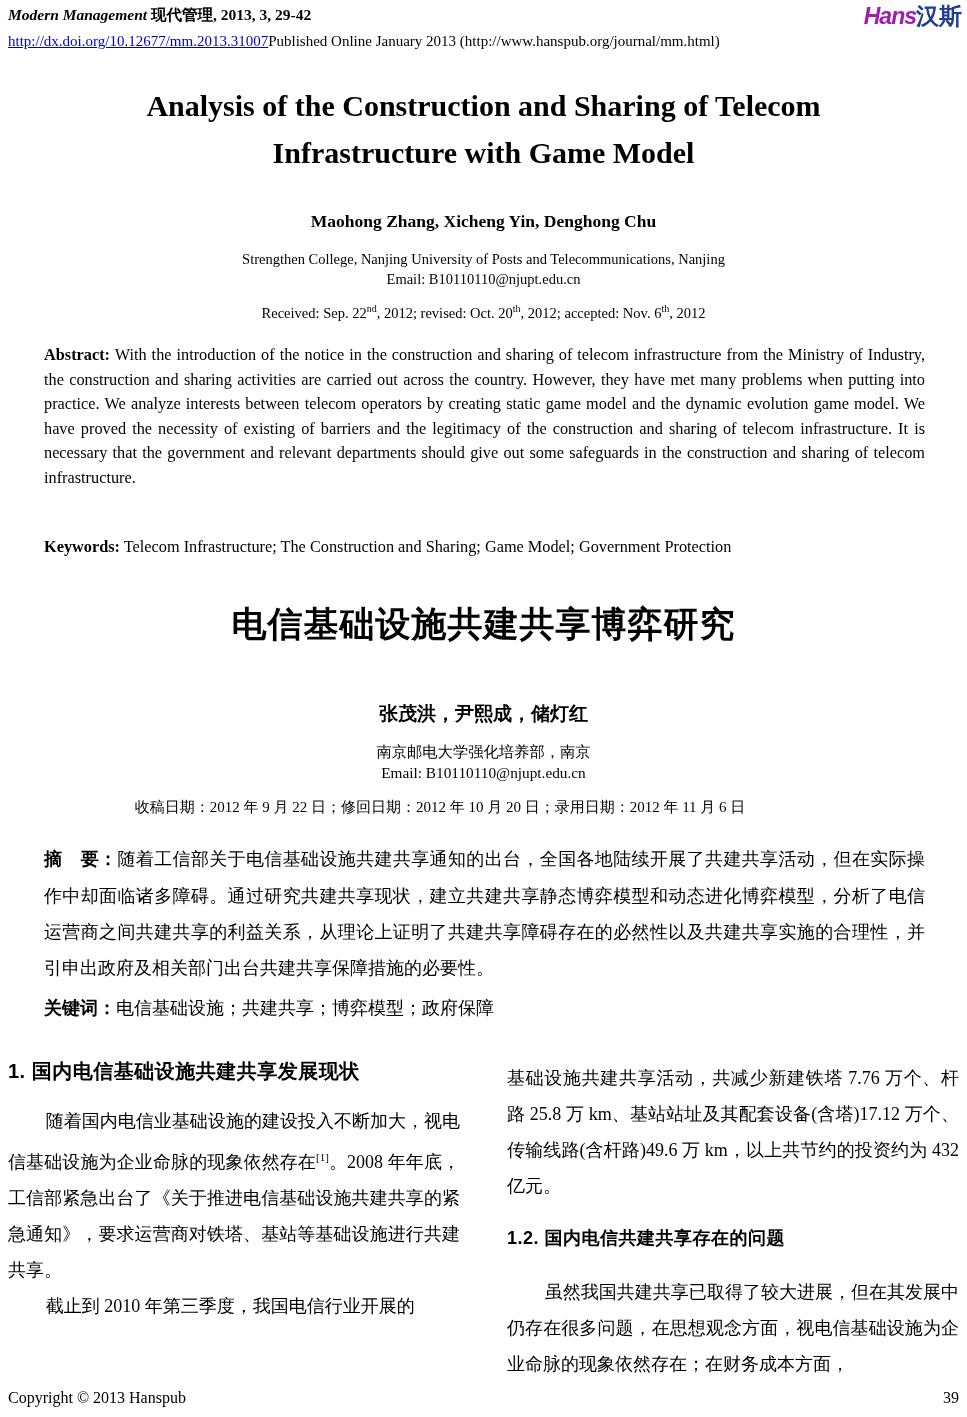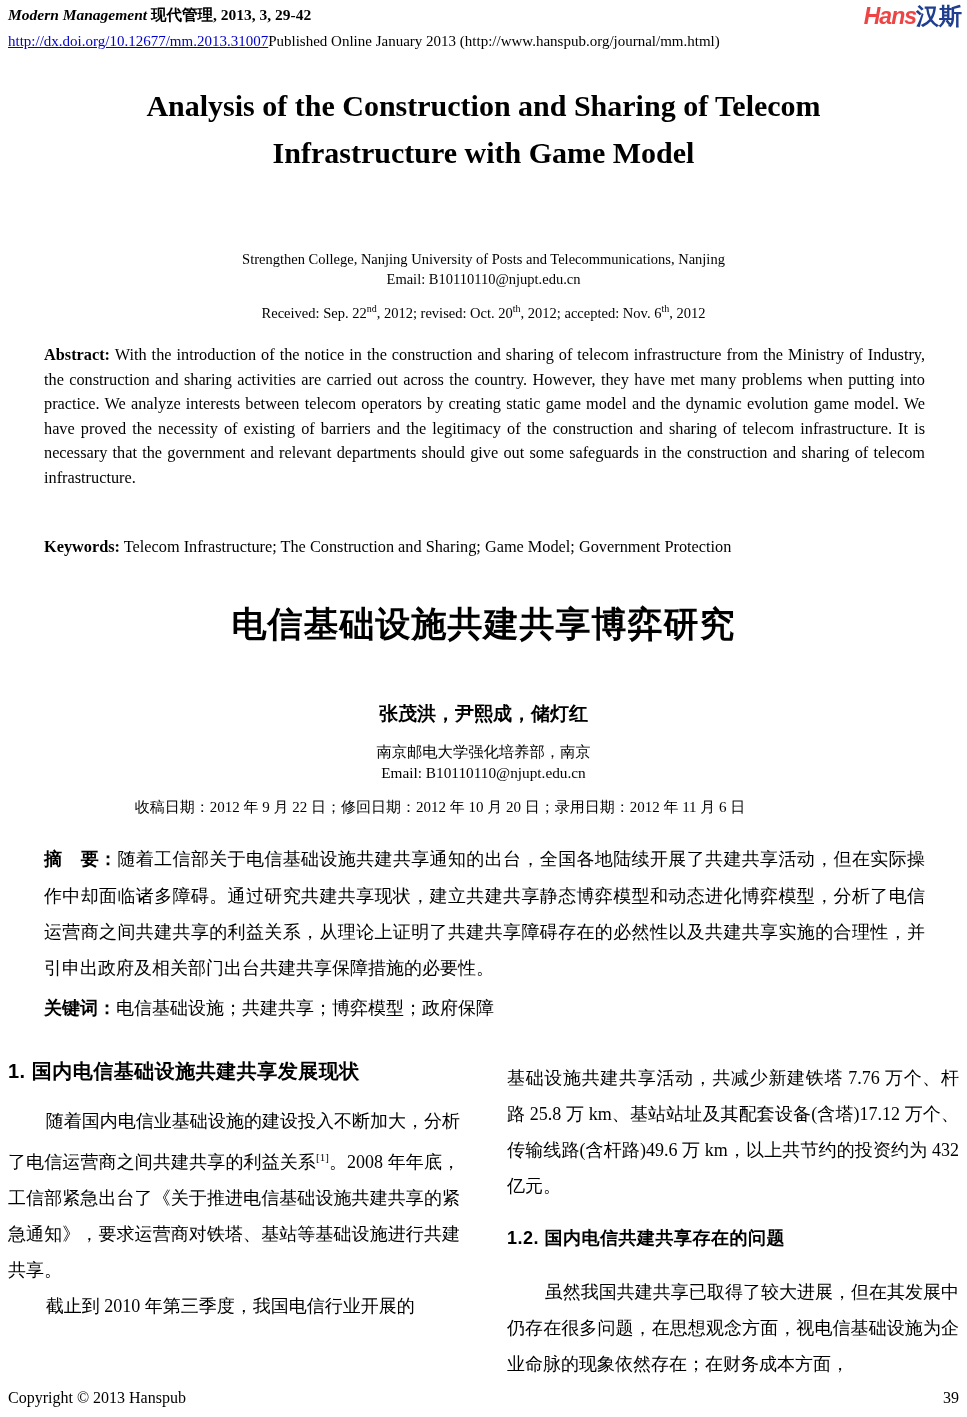--- a/index.html
+++ b/index.html
@@ -6,21 +6,21 @@
   .page {
     position:relative; width:967px; height:1417px; background:#ffffff;
     color:#000; font-family:"Liberation Serif", serif; overflow:hidden;
   }
   
   .hdr { position:absolute; top:4px; left:8px; right:5px; }
   .hdr-row1 { display:flex; justify-content:space-between; align-items:flex-start; }
   .jname { font-size:15.5px; font-weight:bold; line-height:22px; }
   .jname .en { font-style:italic; }
   .logo { font-size:23px; font-weight:bold; line-height:24px; white-space:nowrap; }
-  .logo .hans { color:#ef4444; font-style:italic; font-family:"Liberation Sans", sans-serif; letter-spacing:-1px; }
+  .logo .hans { color:#a21caf; font-style:italic; font-family:"Liberation Sans", sans-serif; letter-spacing:-1px; }
   .logo .lcn { color:#1f3e8f; font-family:"Liberation Sans", sans-serif; }
   .hdr-row2 { font-size:15px; margin-top:4px; }
   .link { color:#0000cc; text-decoration:underline; cursor:pointer; }
   .pubtxt { }
   
   .title { position:absolute; top:82px; left:0; width:967px; text-align:center;
            font-size:30px; font-weight:bold; line-height:47px; }
   .authors { position:absolute; top:211px; left:0; width:967px; text-align:center;
              font-size:17.5px; font-weight:bold; }
   .affil { position:absolute; top:249px; left:0; width:967px; text-align:center;
@@ -75,20 +75,21 @@
     <div class="hdr-row2">
       <a class="link">http://dx.doi.org/10.12677/mm.2013.31007</a><span class="pubtxt">Published Online January 2013 (http://www.hanspub.org/journal/mm.html)</span>
     </div>
   </div>
 
   <div class="title">
     <div>Analysis of the Construction and Sharing of Telecom</div>
     <div>Infrastructure with Game Model</div>
   </div>
 
+  <div class="authors">Maohong Zhang, Xicheng Yin, Denghong Chu</div>
 
   <div class="affil">
     <div>Strengthen College, Nanjing University of Posts and Telecommunications, Nanjing</div>
     <div>Email: B10110110@njupt.edu.cn</div>
   </div>
 
   <div class="received">
     <span>Received: Sep. 22</span><span class="sup">nd</span><span>, 2012; revised: Oct. 20</span><span class="sup">th</span><span>, 2012; accepted: Nov. 6</span><span class="sup">th</span><span>, 2012</span>
   </div>
 
@@ -116,21 +117,21 @@
   </div>
 
   <div class="cn-kw">
     <span class="lbl">关键词：</span><span>电信基础设施；共建共享；博弈模型；政府保障</span>
   </div>
 
   <div class="bodycols">
     <div class="col-l">
       <div class="bh1">1. 国内电信基础设施共建共享发展现状</div>
       <p class="bp">
-        <span>随着国内电信业基础设施的建设投入不断加大，分析了电信运营商之间共建共享的利益关系</span><span class="ref">[1]</span><span>。2008 年年底，工信部紧急出台了《关于推进电信基础设施共建共享的紧急通知》，要求运营商对铁塔、基站等基础设施进行共建共享。</span>
+        <span>随着国内电信业基础设施的建设投入不断加大，视电信基础设施为企业命脉的现象依然存在</span><span class="ref">[1]</span><span>。2008 年年底，工信部紧急出台了《关于推进电信基础设施共建共享的紧急通知》，要求运营商对铁塔、基站等基础设施进行共建共享。</span>
       </p>
       <p class="bp">截止到 2010 年第三季度，我国电信行业开展的</p>
     </div>
     <div class="col-r">
       <p class="bp noindent">基础设施共建共享活动，共减少新建铁塔 7.76 万个、杆路 25.8 万 km、基站站址及其配套设备(含塔)17.12 万个、传输线路(含杆路)49.6 万 km，以上共节约的投资约为 432 亿元。</p>
       <div class="bh2 mid">1.2. 国内电信共建共享存在的问题</div>
       <p class="bp">虽然我国共建共享已取得了较大进展，但在其发展中仍存在很多问题，在思想观念方面，视电信基础设施为企业命脉的现象依然存在；在财务成本方面，</p>
     </div>
   </div>
 

